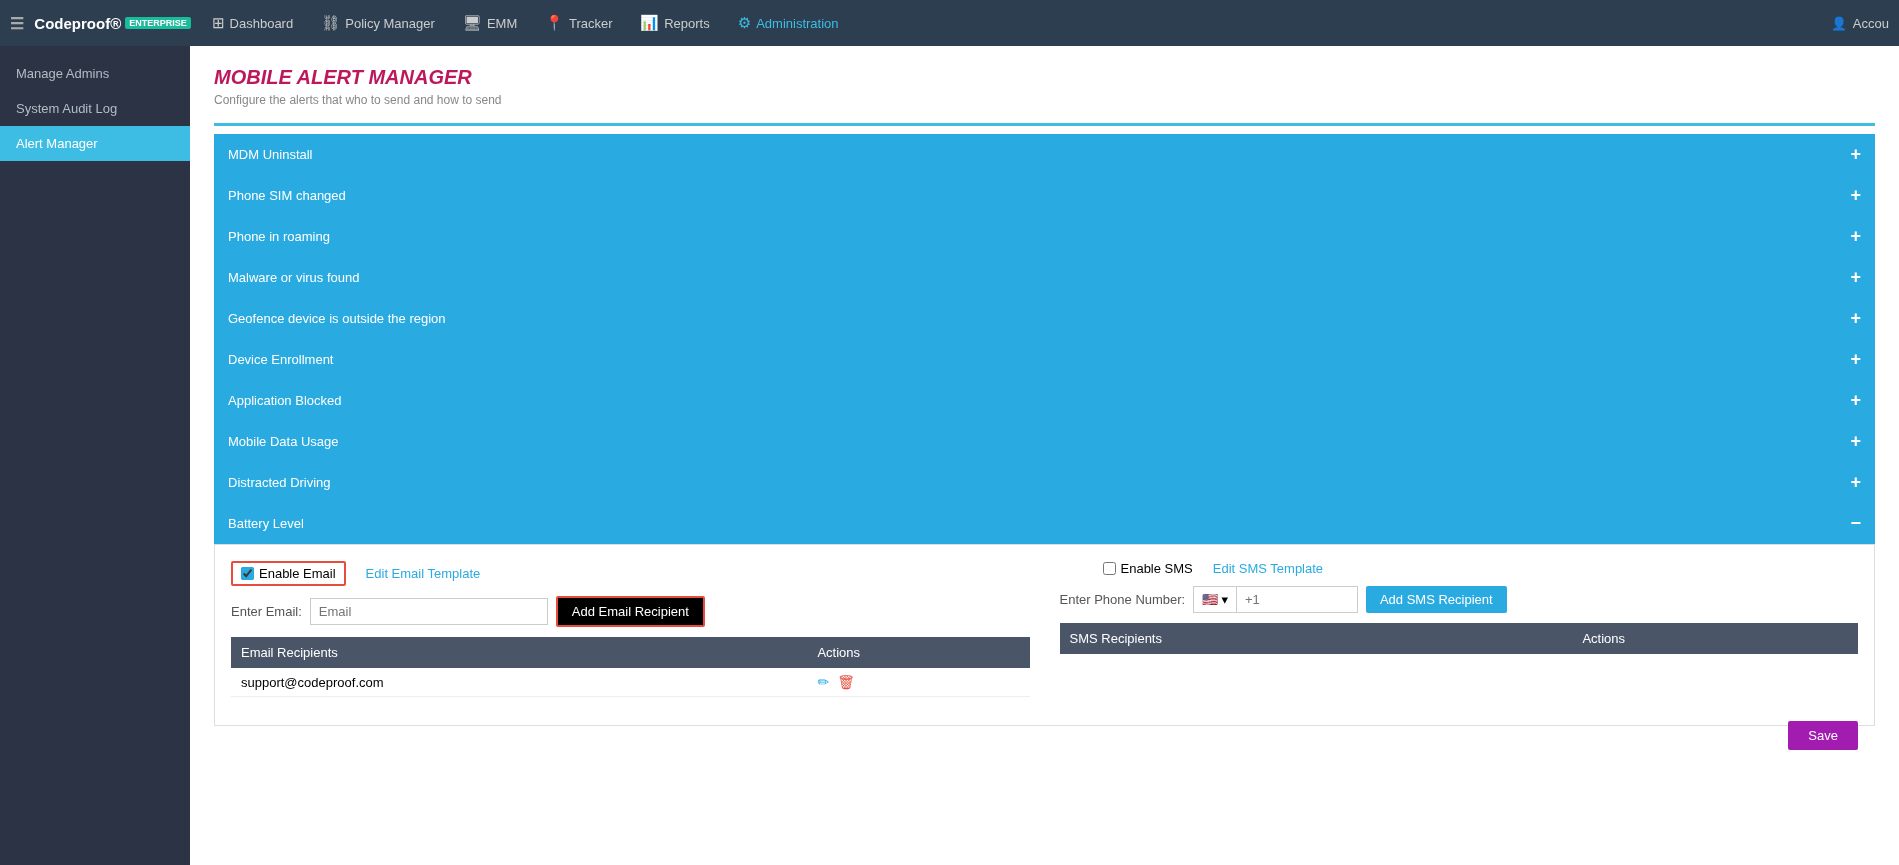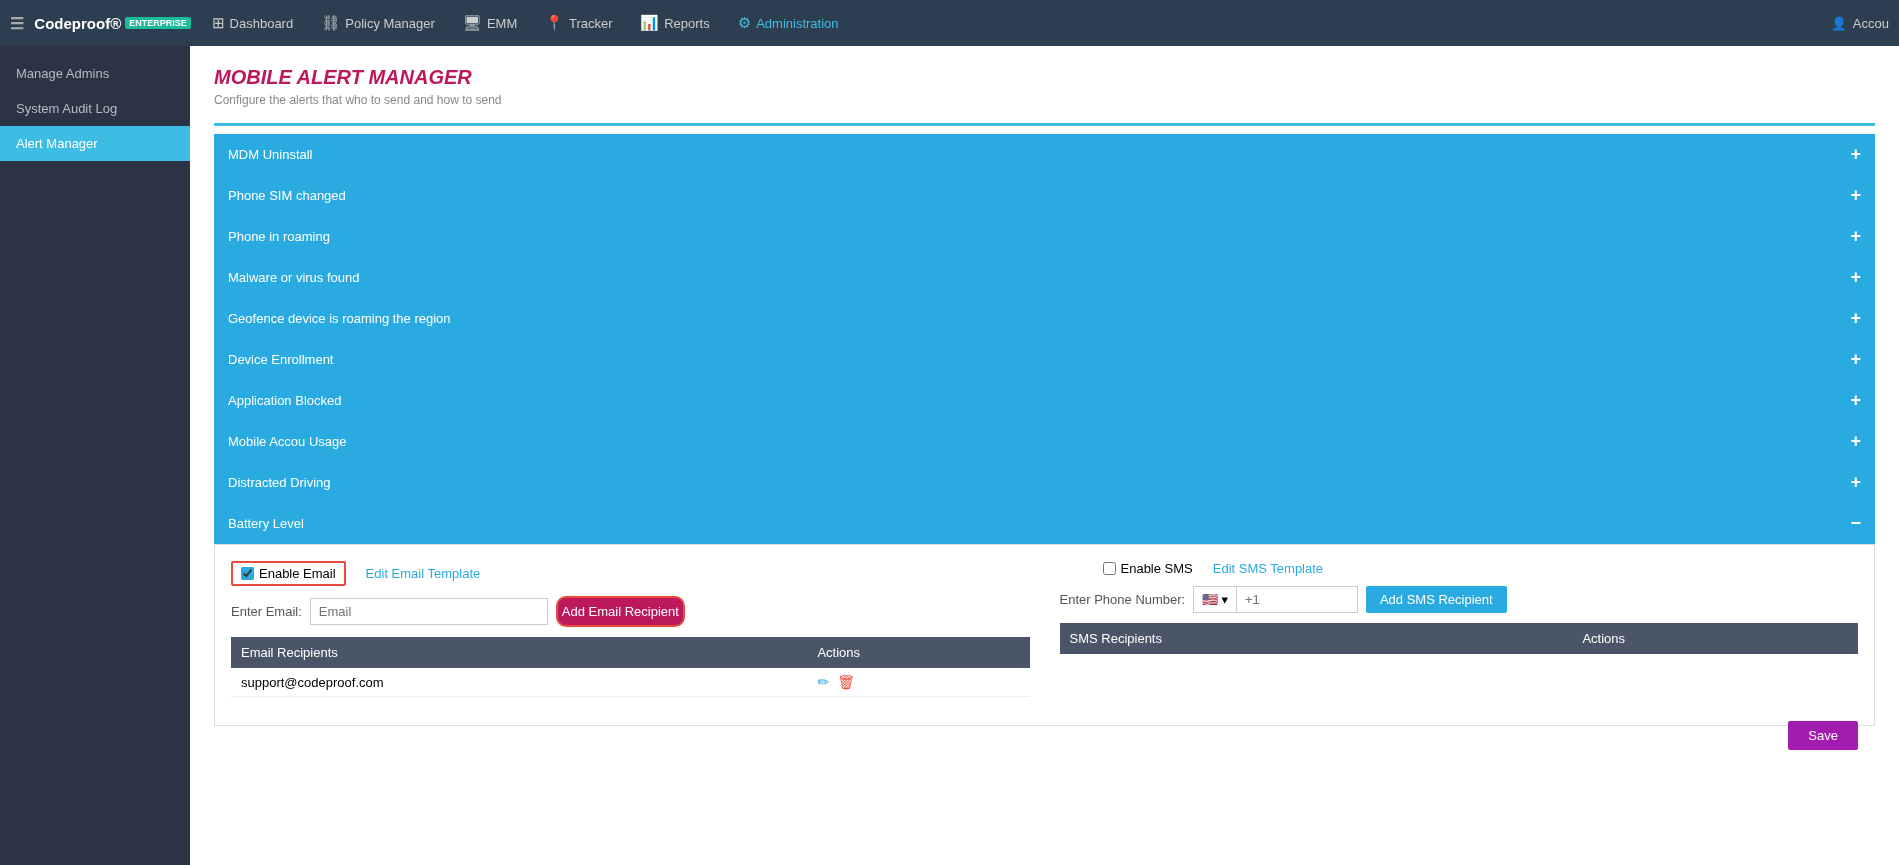--- a/index.html
+++ b/index.html
@@ -180,27 +180,27 @@
       white-space: nowrap;
     }
     .email-input {
       border: 1px solid #ccc;
       padding: 5px 8px;
       font-size: 13px;
       width: 238px;
       outline: none;
     }
     .add-btn {
-      background: #be185d;
+      background: #000000;
       color: white;
       border: none;
-      padding: 6px 4px;
-      font-size: 13px;
-      cursor: pointer;
-      border-radius: 10px;
+      padding: 6px 14px;
+      font-size: 13px;
+      cursor: pointer;
+      border-radius: 2px;
       border: 2px solid #e74c3c;
     }
 
     .phone-input-group {
       display: flex;
       align-items: center;
       border: 1px solid #ccc;
       background: white;
     }
     .country-flag {
@@ -359,33 +359,33 @@
     </div>
     <div class="alert-item">
       <span>Phone in roaming</span>
       <span class="plus-icon">+</span>
     </div>
     <div class="alert-item">
       <span>Malware or virus found</span>
       <span class="plus-icon">+</span>
     </div>
     <div class="alert-item">
-      <span>Geofence device is roaming the region</span>
+      <span>Geofence device is outside the region</span>
       <span class="plus-icon">+</span>
     </div>
     <div class="alert-item">
       <span>Device Enrollment</span>
       <span class="plus-icon">+</span>
     </div>
     <div class="alert-item">
       <span>Application Blocked</span>
       <span class="plus-icon">+</span>
     </div>
     <div class="alert-item">
-      <span>Mobile Accou Usage</span>
+      <span>Mobile Data Usage</span>
       <span class="plus-icon">+</span>
     </div>
     <div class="alert-item">
       <span>Distracted Driving</span>
       <span class="plus-icon">+</span>
     </div>
     <div class="alert-item expanded">
       <span>Battery Level</span>
       <span class="plus-icon">−</span>
     </div>

